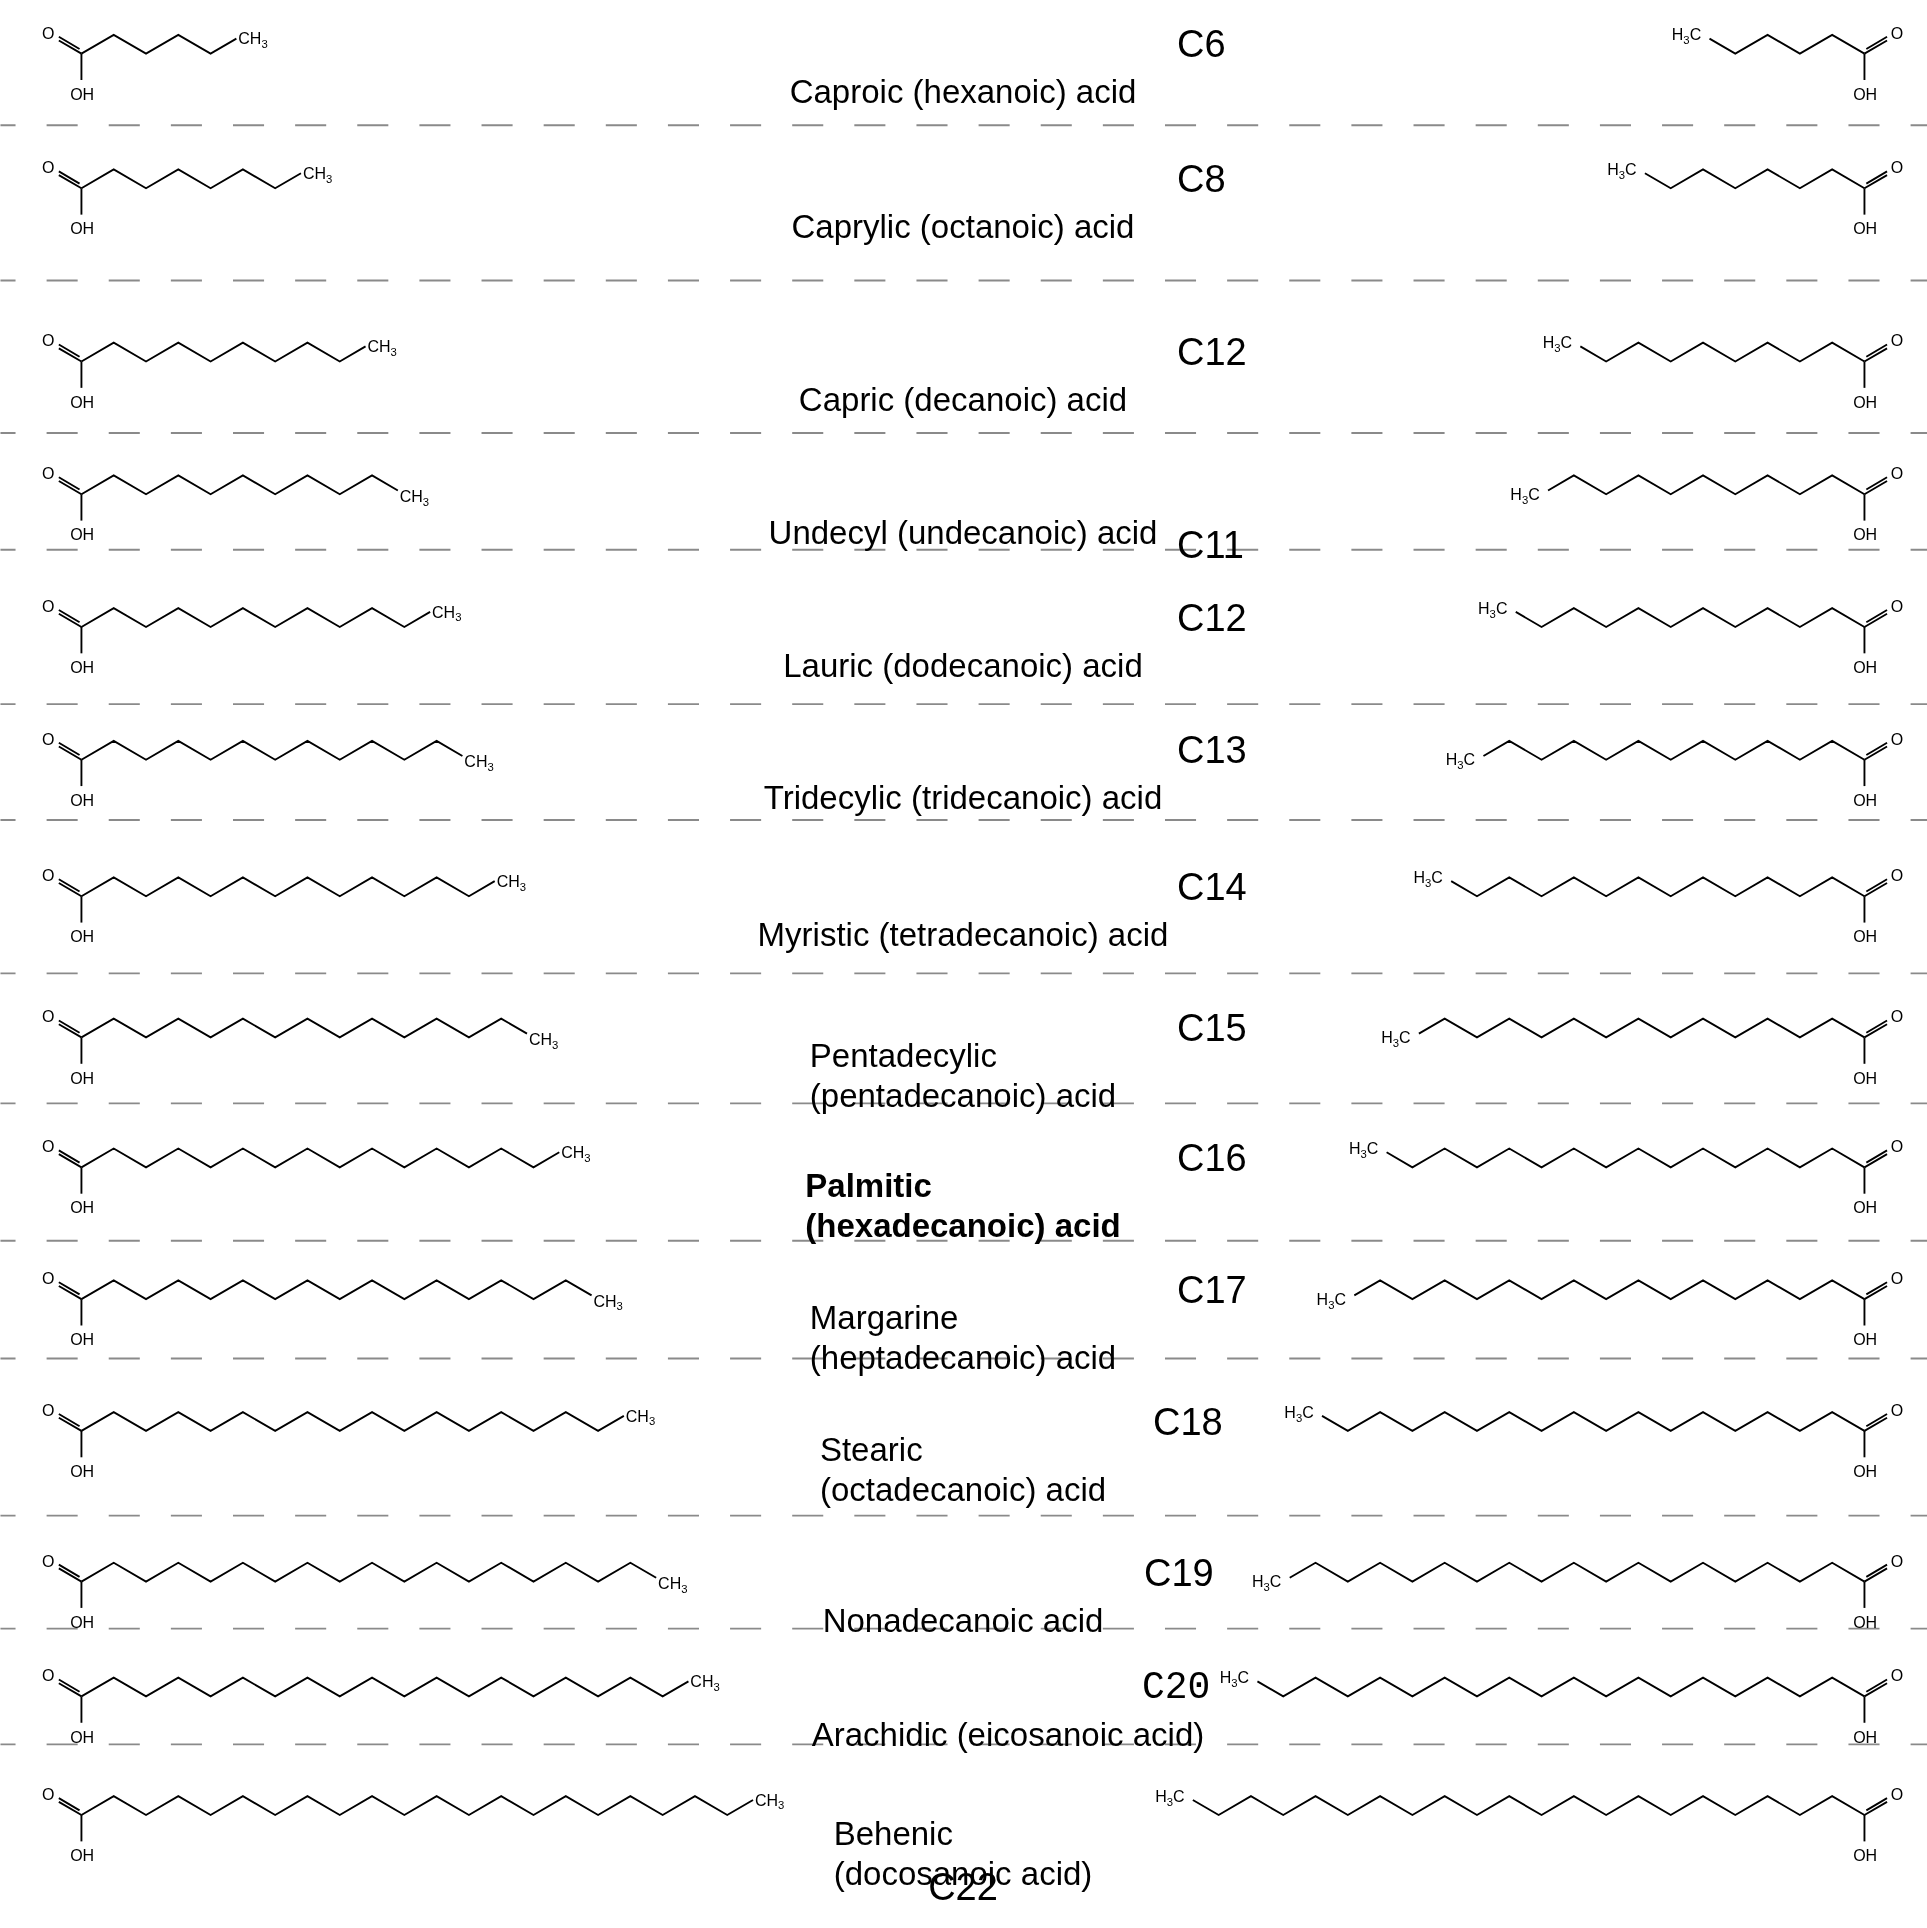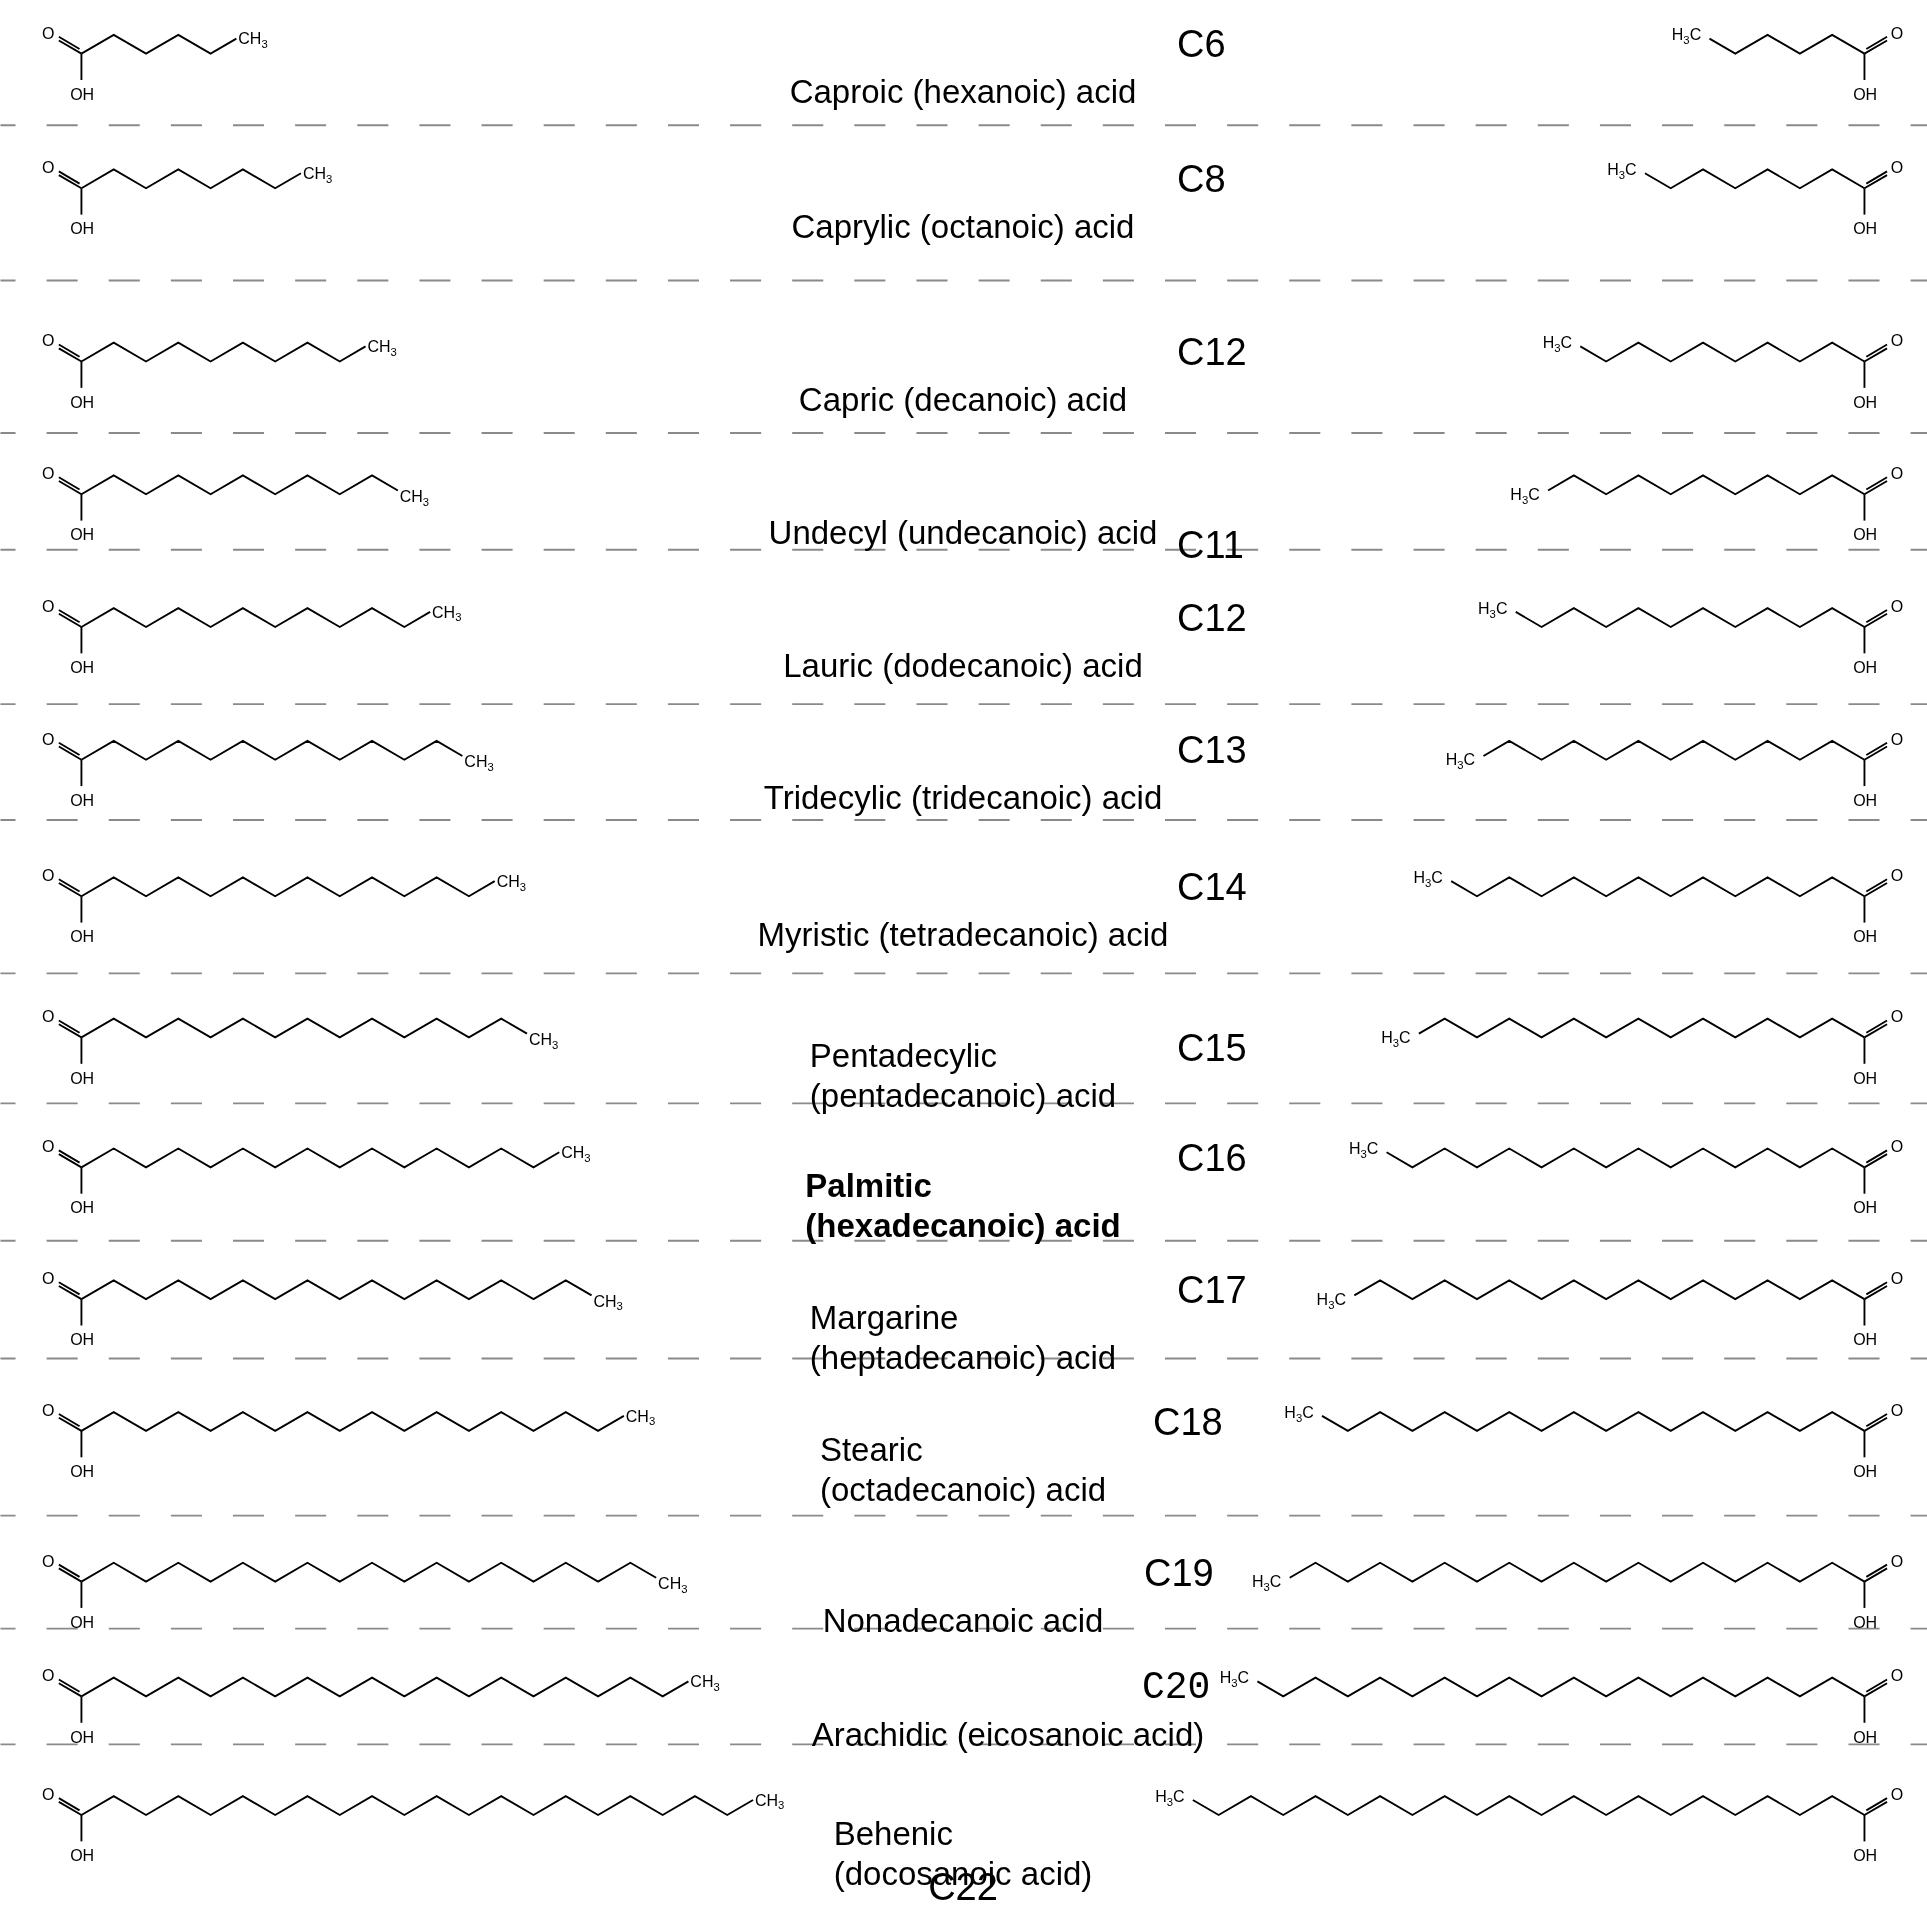--- a/index.html
+++ b/index.html
@@ -285,21 +285,21 @@
       </div>
       <div class="code" style="left: 1177px; top: 750px;">C13</div>
       <div class="label" style="left: 963px; top: 887px;">
         <div>Myristic (tetradecanoic) acid</div>
       </div>
       <div class="code" style="left: 1177px; top: 887px;">C14</div>
       <div class="label" style="left: 963px; top: 1028px;">
         <div>Pentadecylic</div>
         <div>(pentadecanoic) acid</div>
       </div>
-      <div class="code" style="left: 1177px; top: 1028px; margin-top: 20px;">C15</div>
+      <div class="code" style="left: 1177px; top: 1028px;">C15</div>
       <div class="label" style="left: 963px; top: 1158px; font-weight: bold;">
         <div>Palmitic</div>
         <div>(hexadecanoic) acid</div>
       </div>
       <div class="code" style="left: 1177px; top: 1158px;">C16</div>
       <div class="label" style="left: 963px; top: 1290px;">
         <div>Margarine</div>
         <div>(heptadecanoic) acid</div>
       </div>
       <div class="code" style="left: 1177px; top: 1290px;">C17</div>

